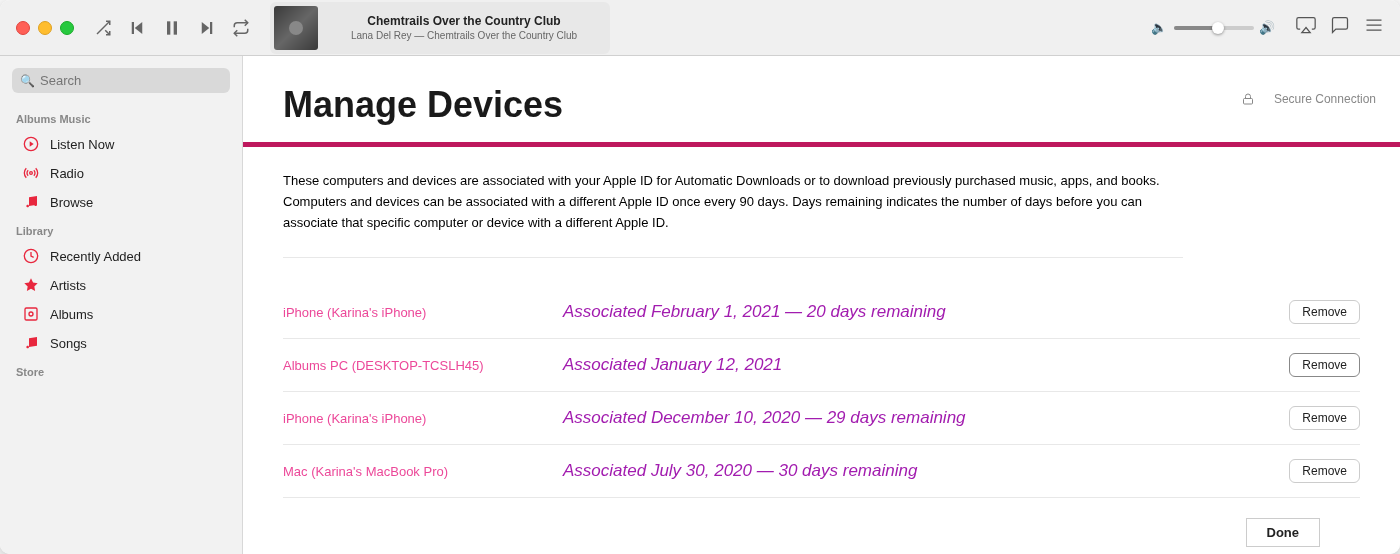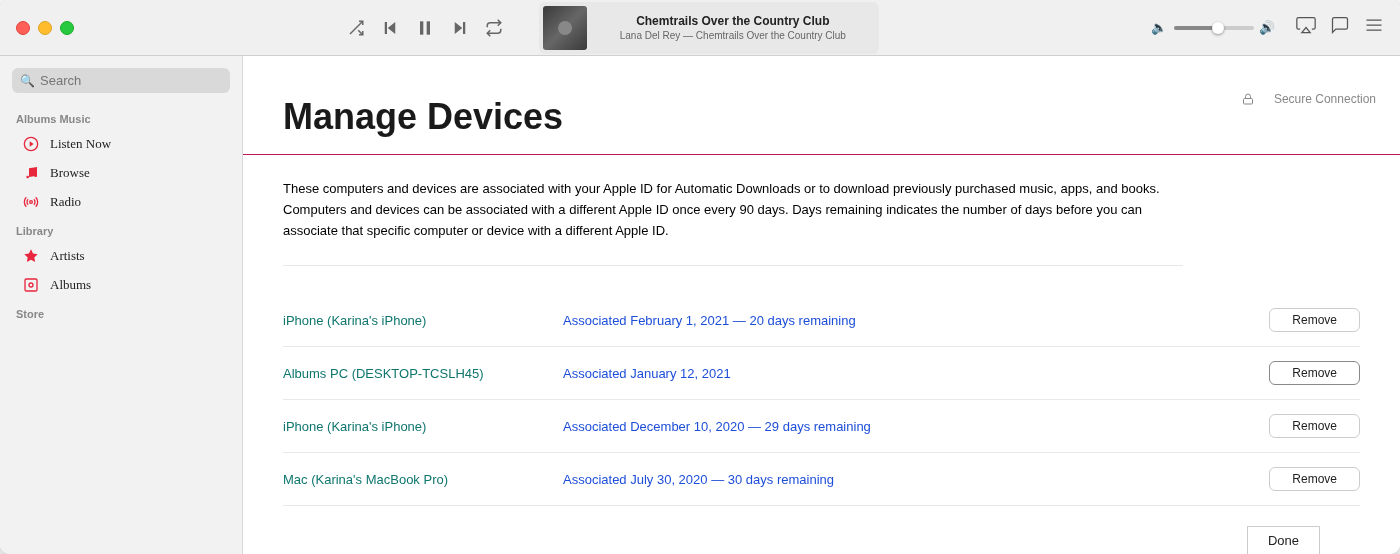--- a/index.html
+++ b/index.html
@@ -48,22 +48,22 @@
     }
 
     .tl-close { background: #ff5f56; border: 1px solid #e0443e; }
     .tl-minimize { background: #ffbd2e; border: 1px solid #dea123; }
     .tl-maximize { background: #27c93f; border: 1px solid #1aab29; }
 
     .titlebar-center {
       flex: 1;
       display: flex;
       align-items: center;
-      justify-content: center;
-      gap: 16px;
+      justify-content: flex-start;
+      gap: 0;
     }
 
     .transport-controls {
       display: flex;
       align-items: center;
       gap: 16px;
       margin-right: 20px;
     }
 
     .transport-btn {
@@ -232,21 +232,20 @@
     .sidebar-item {
       display: flex;
       align-items: center;
       gap: 10px;
       padding: 5px 16px;
       cursor: pointer;
       border-radius: 6px;
       margin: 1px 6px;
       font-size: 13px;
       color: #222;
-      font-family: Liberation Serif, serif;
     }
 
     .sidebar-item.active {
       background: rgba(0,0,0,0.1);
     }
 
     .sidebar-item-icon {
       width: 18px;
       height: 18px;
       display: flex;
@@ -262,22 +261,22 @@
     .main-content {
       flex: 1;
       background: #fff;
       padding: 0;
       overflow-y: auto;
       display: flex;
       flex-direction: column;
     }
 
     .content-header {
-      padding: 40px 40px 16px;
-      border-bottom: 1px solid #be185d;
+      padding: 28px 40px 16px;
+      border-bottom: 5px solid #be185d;
       position: relative;
     }
 
     .page-title {
       font-size: 36px;
       font-weight: 700;
       color: #1a1a1a;
     }
 
     .secure-connection {
@@ -309,36 +308,37 @@
     
     .device-row {
       display: flex;
       align-items: center;
       padding: 14px 0;
       border-bottom: 1px solid #e8e8e8;
     }
 
     .device-name {
       font-size: 13px;
-      color: #0f766e;
+      color: #ec4899;
       width: 280px;
       flex-shrink: 0;
     }
 
     .device-status {
-      font-size: 13px;
-      color: #1d4ed8;
+      font-size: 17px;
+      color: #a21caf;
       flex: 1;
+      font-style: italic;
     }
 
     .remove-btn {
       background: #fff;
       border: 1px solid #ccc;
       border-radius: 6px;
-      padding: 4px 22px;
+      padding: 4px 12px;
       font-size: 12px;
       color: #222;
       cursor: pointer;
       white-space: nowrap;
     }
 
     .remove-btn.active {
       border-color: #888;
       font-weight: 500;
     }
@@ -351,21 +351,21 @@
     }
 
     .done-btn {
       background: #fff;
       border: 1px solid #ccc;
       border-radius: 0;
       padding: 6px 20px;
       font-size: 13px;
       color: #222;
       cursor: pointer;
-      font-weight: 400;
+      font-weight: 700;
     }
   </style>
 </head>
 <body>
 
 <div class="window">
 
   <div class="titlebar">
     <div class="traffic-lights">
       <div class="traffic-light tl-close"></div>
@@ -468,60 +468,77 @@
           <svg width="16" height="16" viewBox="0 0 24 24" fill="currentColor">
             <circle cx="12" cy="12" r="10" fill="none" stroke="currentColor" stroke-width="2"></circle>
             <polygon points="10,8 16,12 10,16" fill="currentColor"></polygon>
           </svg>
         </span>
         <span>Listen Now</span>
       </div>
 
       <div class="sidebar-item">
         <span class="sidebar-item-icon icon-red">
-          <svg width="16" height="16" viewBox="0 0 24 24" fill="currentColor">
-            <path d="M9 18V5l12-2v13M9 18c0 1.1-.9 2-2 2s-2-.9-2-2 .9-2 2-2 2 .9 2 2zm12-2c0 1.1-.9 2-2 2s-2-.9-2-2 .9-2 2-2 2 .9 2 2z"></path>
-          </svg>
-        </span>
-        <span>Browse</span>
-      </div>
-
-      <div class="sidebar-item">
-        <span class="sidebar-item-icon icon-red">
           <svg width="16" height="16" viewBox="0 0 24 24" fill="none" stroke="currentColor" stroke-width="2">
             <circle cx="12" cy="12" r="2"></circle>
             <path d="M16.24 7.76a6 6 0 0 1 0 8.49M7.76 7.76a6 6 0 0 0 0 8.49"></path>
             <path d="M19.07 4.93a10 10 0 0 1 0 14.14M4.93 4.93a10 10 0 0 0 0 14.14"></path>
           </svg>
         </span>
         <span>Radio</span>
       </div>
 
+      <div class="sidebar-item">
+        <span class="sidebar-item-icon icon-red">
+          <svg width="16" height="16" viewBox="0 0 24 24" fill="currentColor">
+            <path d="M9 18V5l12-2v13M9 18c0 1.1-.9 2-2 2s-2-.9-2-2 .9-2 2-2 2 .9 2 2zm12-2c0 1.1-.9 2-2 2s-2-.9-2-2 .9-2 2-2 2 .9 2 2z"></path>
+          </svg>
+        </span>
+        <span>Browse</span>
+      </div>
+
       <div class="sidebar-section-label">Library</div>
 
+      <div class="sidebar-item">
+        <span class="sidebar-item-icon icon-red">
+          <svg width="16" height="16" viewBox="0 0 24 24" fill="none" stroke="currentColor" stroke-width="2">
+            <circle cx="12" cy="12" r="10"></circle>
+            <polyline points="12 6 12 12 16 14"></polyline>
+          </svg>
+        </span>
+        <span>Recently Added</span>
+      </div>
 
       <div class="sidebar-item">
         <span class="sidebar-item-icon icon-red">
           <svg width="16" height="16" viewBox="0 0 24 24" fill="currentColor">
             <path d="M12 2L15.09 8.26 22 9.27 17 14.14 18.18 21.02 12 17.77 5.82 21.02 7 14.14 2 9.27 8.91 8.26 12 2z"></path>
           </svg>
         </span>
         <span>Artists</span>
       </div>
 
       <div class="sidebar-item">
         <span class="sidebar-item-icon icon-red">
           <svg width="16" height="16" viewBox="0 0 24 24" fill="none" stroke="currentColor" stroke-width="2">
             <rect x="3" y="3" width="18" height="18" rx="2" ry="2"></rect>
             <circle cx="12" cy="12" r="3"></circle>
           </svg>
         </span>
         <span>Albums</span>
       </div>
 
+      <div class="sidebar-item">
+        <span class="sidebar-item-icon icon-red">
+          <svg width="16" height="16" viewBox="0 0 24 24" fill="currentColor">
+            <path d="M9 18V5l12-2v13M9 18c0 1.1-.9 2-2 2s-2-.9-2-2 .9-2 2-2 2 .9 2 2z"></path>
+          </svg>
+        </span>
+        <span>Songs</span>
+      </div>
 
       <div class="sidebar-section-label">Store</div>
 
     </div>
 
     <div class="main-content">
       <div class="content-header">
         <h1 class="page-title">Manage Devices</h1>
         <div class="secure-connection">
           <svg width="12" height="12" viewBox="0 0 24 24" fill="none" stroke="#888" stroke-width="2">

